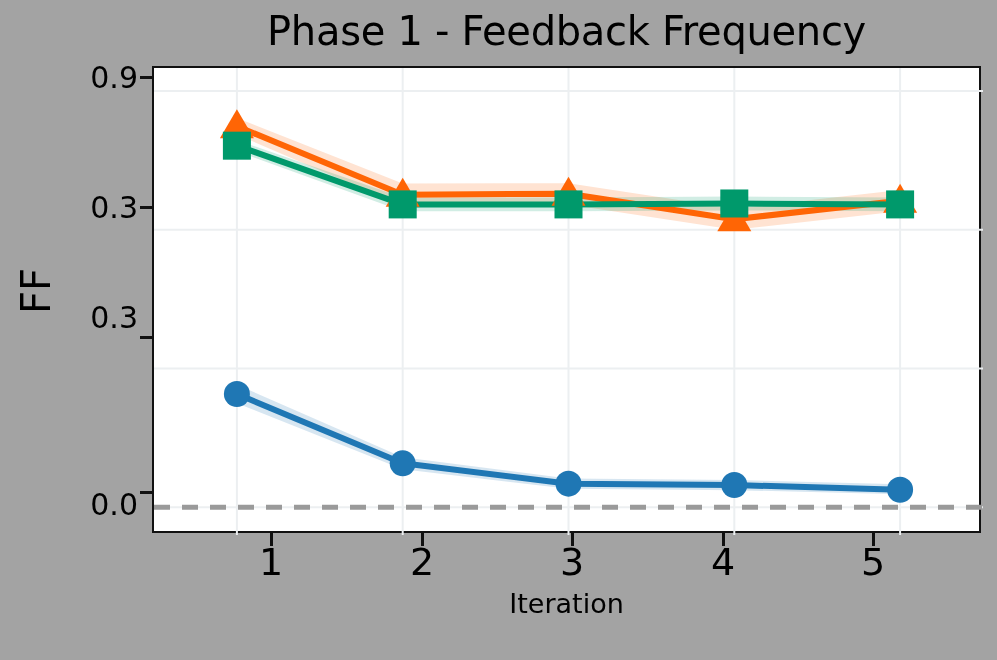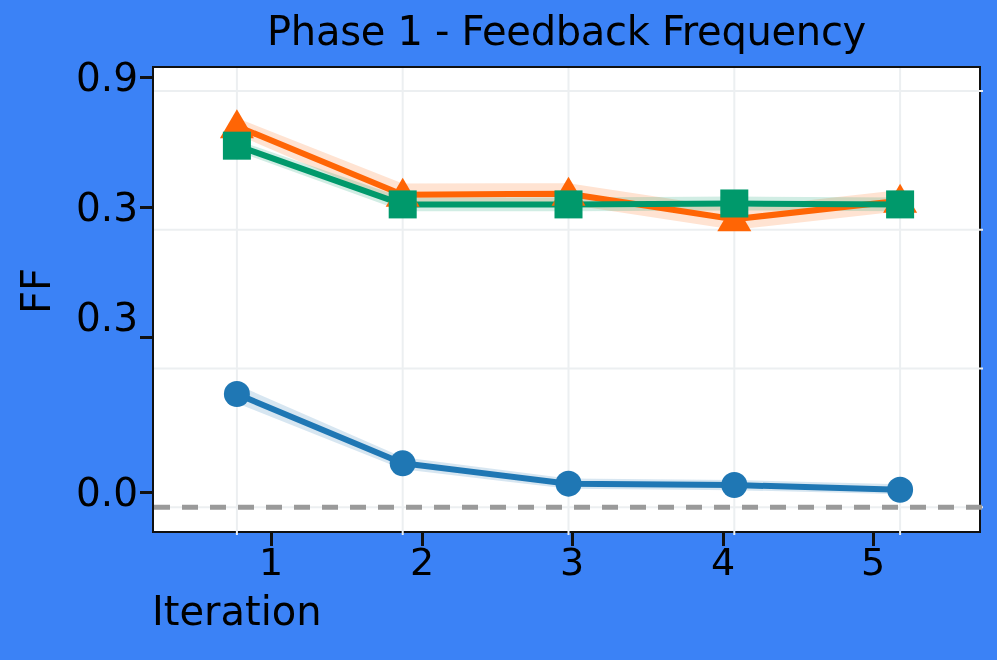--- a/index.html
+++ b/index.html
@@ -10,21 +10,21 @@
   body {
     width: 997px;
     height: 660px;
     font-family: "DejaVu Sans", sans-serif;
     overflow: hidden;
   }
   #figure {
     position: relative;
     width: 997px;
     height: 660px;
-    background: #3b82f6;
+    background: #a3a3a3;
   }
   #chart-title {
     position: absolute;
     left: 152px;
     top: 8px;
     width: 829px;
     text-align: center;
     font-size: 40px;
     color: #000000;
     letter-spacing: -0.3px;
@@ -42,21 +42,21 @@
   }
   #plot-svg {
     position: absolute;
     left: 0;
     top: 0;
   }
   .ytick-label {
     position: absolute;
     right: 0;
     text-align: center;
-    font-size: 39px;
+    font-size: 30px;
     color: #000000;
     transform: translateY(-50%);
     white-space: nowrap;
   }
   #ytick-col {
     position: absolute;
     left: 30px;
     top: 0;
     width: 108px;
     height: 660px;
@@ -79,39 +79,39 @@
     color: #000000;
     transform: rotate(-90deg);
     transform-origin: center center;
     white-space: nowrap;
   }
   #xlabel {
     position: absolute;
     left: 152px;
     top: 588px;
     width: 829px;
-    text-align: left;
-    font-size: 40px;
+    text-align: center;
+    font-size: 27px;
     color: #000000;
     white-space: nowrap;
   }
   .tick-mark {
     position: absolute;
     background: #111111;
   }
 </style>
 </head>
 <body>
 
 <div id="figure">
 
   <div id="chart-title">Phase 1 - Feedback Frequency</div>
 
   <div id="ytick-col">
-    <div class="ytick-label" style="top:492px">0.0</div>
+    <div class="ytick-label" style="top:504px">0.0</div>
     <div class="ytick-label" style="top:317px">0.3</div>
     <div class="ytick-label" style="top:207px">0.3</div>
     <div class="ytick-label" style="top:77px">0.9</div>
   </div>
 
   <div class="tick-mark" style="left:140px; top:491px; width:12px; height:2.6px;"></div>
   <div class="tick-mark" style="left:140px; top:336px; width:12px; height:2.6px;"></div>
   <div class="tick-mark" style="left:140px; top:206px; width:12px; height:2.6px;"></div>
   <div class="tick-mark" style="left:140px; top:76px; width:12px; height:2.6px;"></div>
 

